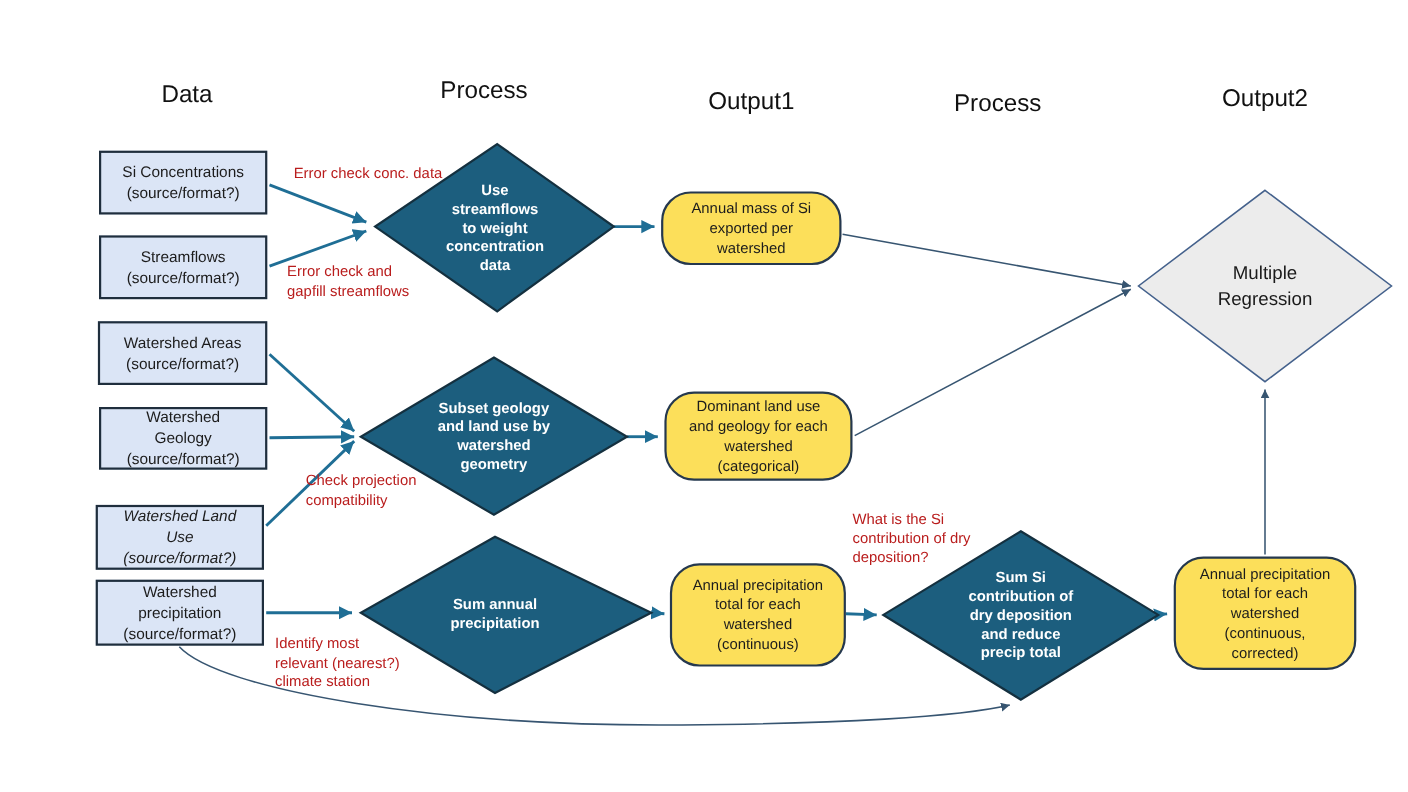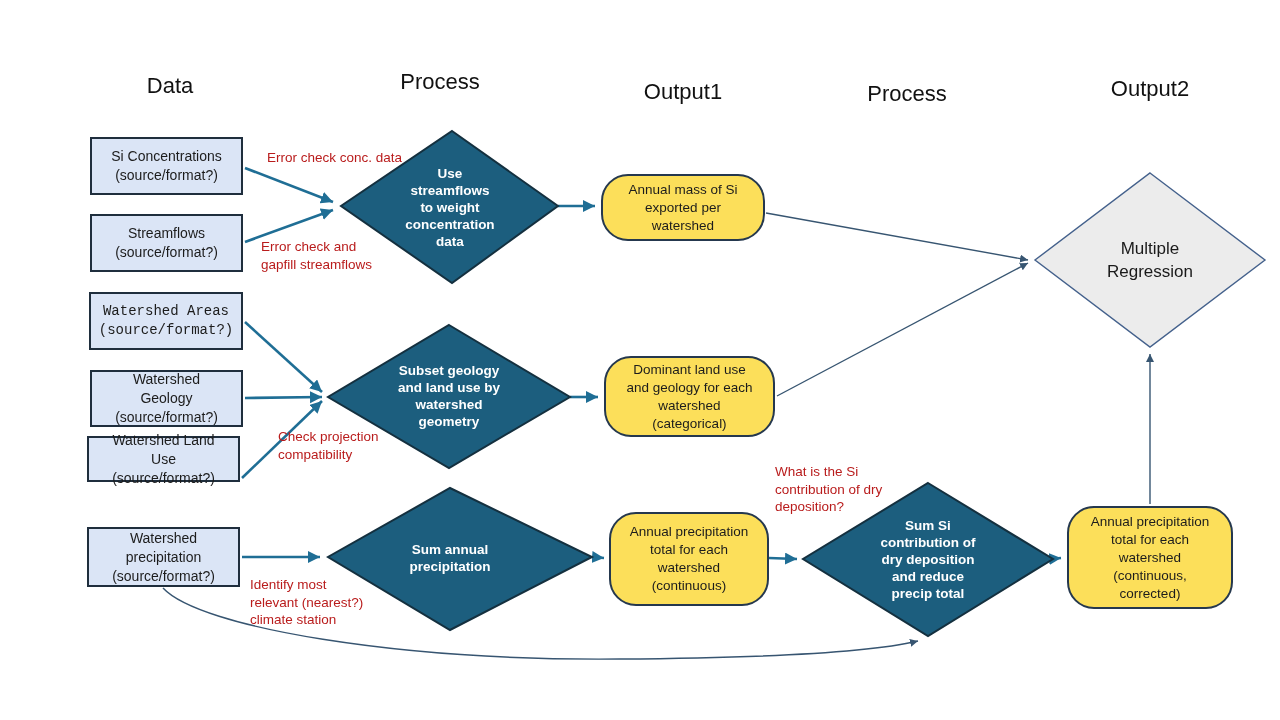--- a/index.html
+++ b/index.html
@@ -83,26 +83,26 @@
   <div class="hdr" style="left:170px;top:73px;">Data</div>
   <div class="hdr" style="left:440px;top:69px;">Process</div>
   <div class="hdr" style="left:683px;top:79px;">Output1</div>
   <div class="hdr" style="left:907px;top:81px;">Process</div>
   <div class="hdr" style="left:1150px;top:76px;">Output2</div>
 
   <div class="dbox" style="left:90px;top:137px;width:153px;height:58px;">Si Concentrations
 (source/format?)</div>
   <div class="dbox" style="left:90px;top:214px;width:153px;height:58px;">Streamflows
 (source/format?)</div>
-  <div class="dbox" style="left:89px;top:292px;width:154px;height:58px;font-family:Liberation Mono, monospace;">Watershed Areas
+  <div class="dbox" style="left:89px;top:292px;width:154px;height:58px;">Watershed Areas
 (source/format?)</div>
   <div class="dbox" style="left:90px;top:370px;width:153px;height:57px;">Watershed
 Geology
 (source/format?)</div>
-  <div class="dbox" style="left:87px;top:436px;width:153px;height:46px;">Watershed Land
+  <div class="dbox" style="left:87px;top:459px;width:153px;height:59px;font-style:italic;">Watershed Land
 Use
 (source/format?)</div>
   <div class="dbox" style="left:87px;top:527px;width:153px;height:60px;">Watershed
 precipitation
 (source/format?)</div>
 
   <div class="ybox" style="left:601px;top:174px;width:164px;height:67px;">Annual mass of Si
 exported per
 watershed</div>
   <div class="ybox" style="left:604px;top:356px;width:171px;height:81px;">Dominant land use

